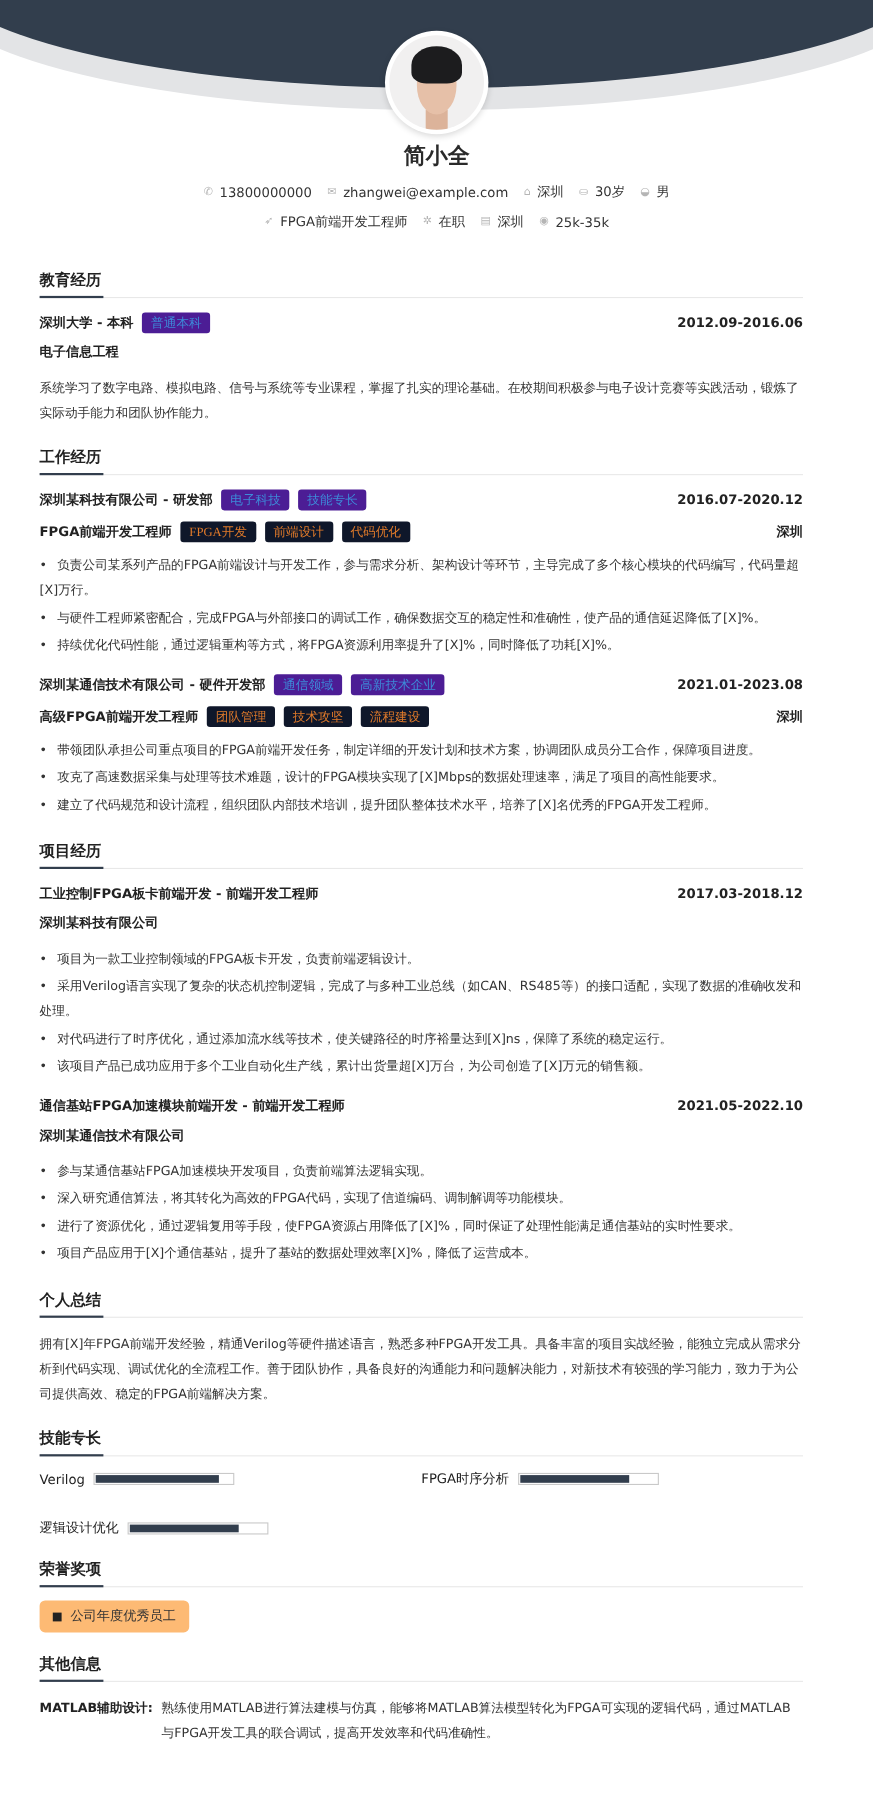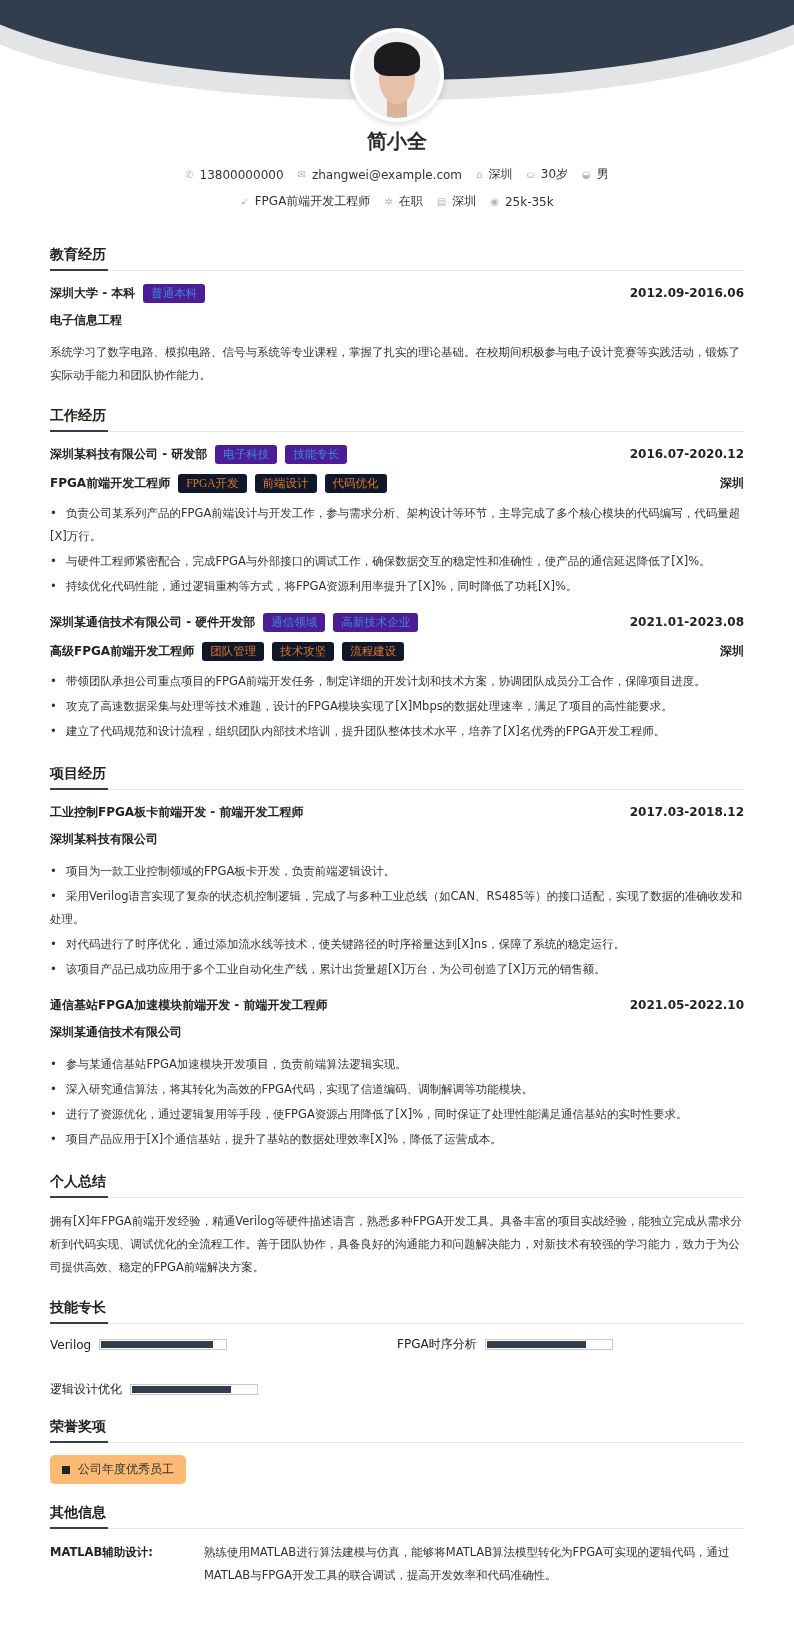--- a/index.html
+++ b/index.html
@@ -9,21 +9,21 @@
   .header .dark { position: absolute; left: -60px; top: -140px; width: 914px; height: 220px; background: #323e4d; border-radius: 0 0 50% 50% / 0 0 50% 50%; }
   .avatar { position: absolute; left: 350px; top: 28px; width: 94px; height: 94px; border-radius: 50%; background: #fff; box-shadow: 0 2px 6px rgba(0,0,0,0.15); display: flex; align-items: center; justify-content: center; }
   .avatar .photo { width: 86px; height: 86px; border-radius: 50%; background: #f1f0f0; position: relative; overflow: hidden; }
   .avatar .hair { position: absolute; left: 20px; top: 10px; width: 46px; height: 34px; background: #1c1c1e; border-radius: 50% 50% 30% 30%; }
   .avatar .face { position: absolute; left: 25px; top: 20px; width: 36px; height: 52px; background: #e6c0a8; border-radius: 45% 45% 50% 50%; }
   .avatar .neck { position: absolute; left: 33px; top: 68px; width: 20px; height: 20px; background: #dcb39a; }
   .name { position: absolute; top: 128px; left: 0; width: 794px; text-align: center; font-size: 20px; font-weight: bold; color: #2a2a2a; }
   .info-line { position: absolute; left: 0; width: 794px; display: flex; justify-content: center; align-items: center; gap: 14px; font-size: 12px; color: #333; }
   .info-line .item { display: flex; align-items: center; gap: 6px; }
   .info-line .ic { color: #b5b5b5; font-size: 10px; }
-  .content { position: absolute; left: 50px; top: 246px; width: 694px; }
+  .content { position: absolute; left: 36px; top: 246px; width: 694px; }
   .section-title { position: relative; font-size: 14px; font-weight: bold; color: #222; padding-bottom: 6px; border-bottom: 1px solid #e8e8e8; margin-bottom: 12px; }
   .section-title::after { content: ""; position: absolute; left: 0; bottom: -1px; width: 58px; height: 2px; background: #323e4d; }
   .row { display: flex; justify-content: space-between; align-items: center; font-size: 12px; height: 20px; margin-bottom: 9px; }
   .row .left { display: flex; align-items: center; gap: 8px; font-weight: bold; color: #222; }
   .row .right { font-weight: bold; color: #222; }
   .tag { font-size: 11.5px; font-weight: normal; padding: 2px 8px; border-radius: 3px; }
   .tag.blue { background: #4c1d95; color: #3d8bd9; }
   .tag.orange { background: #0f172a; color: #e07a2a; font-family: Liberation Serif, serif; }
   .sub { font-size: 12px; font-weight: bold; margin-bottom: 12px; color: #222; }
   .para { font-size: 11.5px; line-height: 23px; color: #333; }
@@ -33,21 +33,21 @@
   .bullets li.wrap { padding-left: 0; text-indent: 16px; }
   .bullets li.wrap::before { left: 0; text-indent: 0; }
   .gap-s { height: 12px; }
   .gap-m { height: 20px; }
   .skills { display: grid; grid-template-columns: 1fr 1fr; row-gap: 28px; font-size: 12px; }
   .skill { display: flex; align-items: center; gap: 8px; }
   .bar { width: 128px; height: 11px; border: 1px solid #c9c9c9; background: #fff; padding: 1px; }
   .bar .fill { height: 100%; background: #323e4d; }
   .award { display: inline-flex; align-items: center; gap: 8px; background: #fdba74; border-radius: 5px; padding: 6px 12px; font-size: 12px; color: #333; }
   .award .sq { width: 8px; height: 8px; background: #222; }
-  .other { display: flex; font-size: 11.5px; line-height: 23px; color: #333; gap: 43px; }
+  .other { display: flex; font-size: 11.5px; line-height: 23px; color: #333; }
   .other .label { font-weight: bold; white-space: nowrap; color: #222; }
 </style>
 </head>
 <body>
 
 <div class="header">
   <div class="shadow"></div>
   <div class="dark"></div>
 </div>
 

